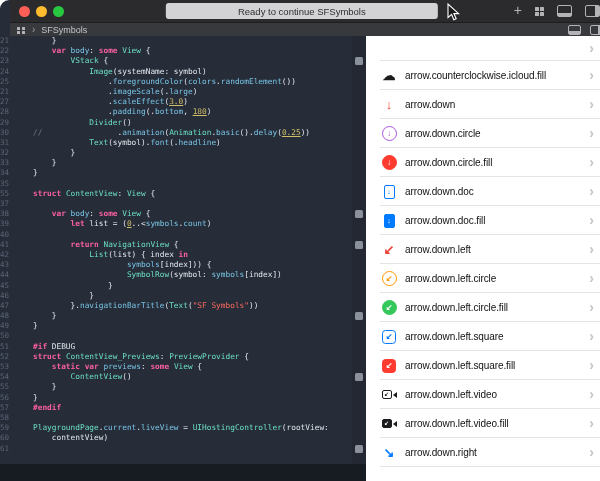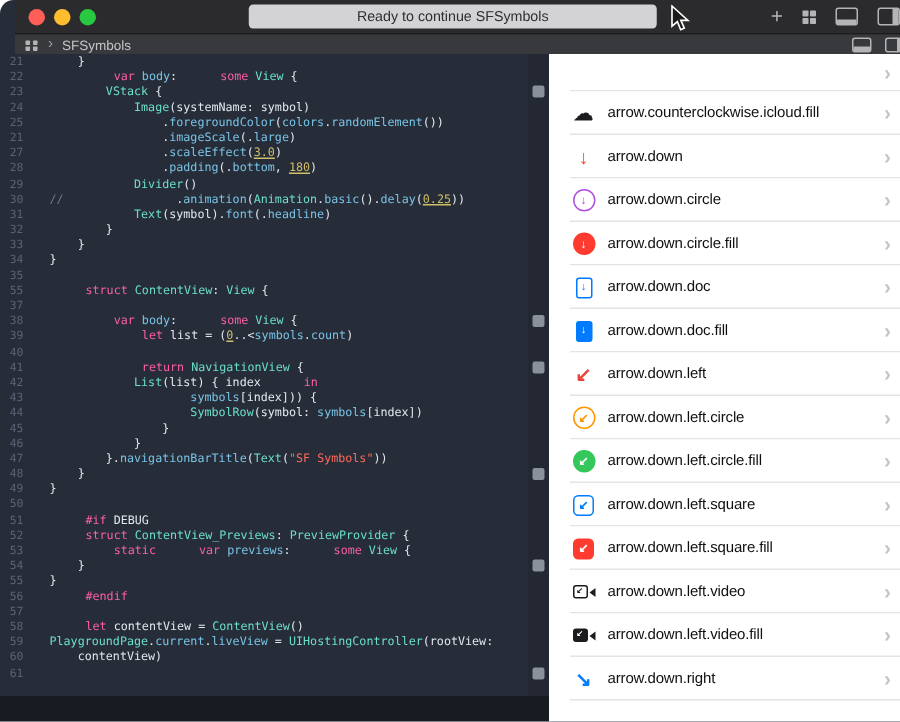--- a/index.html
+++ b/index.html
@@ -26,25 +26,25 @@
   
   .toolbar{position:relative;height:14px;background:#38393c;border-bottom:1px solid #202124;
            display:flex;align-items:center;padding:0 7px;gap:6px;color:#c3c4c7;font-size:9px;}
   .grid4.small i{width:3px;height:3px;}
   .bc-chev{color:#9a9b9e;font-size:10px;line-height:1;}
   .toolbar-right{position:absolute;right:7px;top:0;height:14px;display:flex;align-items:center;gap:9px;}
   .dock.mini{width:11px;height:8px;border-width:1.1px;}
 
   
   .editor{position:absolute;left:0;top:36px;width:352px;bottom:0;background:#272d38;display:flex;overflow:hidden;}
-  .gutter{width:27px;flex:0 0 27px;text-align:center;padding-right:5px;box-sizing:border-box;}
+  .gutter{width:27px;flex:0 0 27px;text-align:left;padding-right:5px;box-sizing:border-box;}
   .lnum{height:10.2px;line-height:10.2px;font:7.5px "DejaVu Sans Mono",monospace;color:#5a6375;}
   .code{flex:1;padding-left:6px;overflow:hidden;}
   .cline{height:10.2px;line-height:10.2px;font:7.8px "DejaVu Sans Mono",monospace;white-space:pre;}
-  .tk-kw{color:#fc5fa3;font-weight:normal;margin-left:24px;}
+  .tk-kw{color:#fc5fa3;font-weight:bold;}
   .tk-ty{color:#6bdfc8;}
   .tk-mem{color:#78c3e6;}
   .tk-num{color:#d0bf69;text-decoration:underline;}
   .tk-str{color:#fc6a5d;}
   .tk-cmt{color:#6c7986;}
   .tk-pl{color:#e2e6ee;}
   .editor-footer{position:absolute;left:0;top:464px;width:366px;height:17px;background:#171b22;}
 
   
   .results{position:absolute;left:352px;top:36px;width:14px;bottom:0;background:#232833;}
@@ -206,25 +206,25 @@
         <div class="cline"><span class="tk-pl">                    </span><span class="tk-ty">SymbolRow</span><span class="tk-pl">(symbol: </span><span class="tk-mem">symbols</span><span class="tk-pl">[index])</span></div>
         <div class="cline"><span class="tk-pl">                }</span></div>
         <div class="cline"><span class="tk-pl">            }</span></div>
         <div class="cline"><span class="tk-pl">        }.</span><span class="tk-mem">navigationBarTitle</span><span class="tk-pl">(</span><span class="tk-ty">Text</span><span class="tk-pl">(</span><span class="tk-str">"SF Symbols"</span><span class="tk-pl">))</span></div>
         <div class="cline"><span class="tk-pl">    }</span></div>
         <div class="cline"><span class="tk-pl">}</span></div>
         <div class="cline">&nbsp;</div>
         <div class="cline"><span class="tk-kw">#if</span><span class="tk-pl"> DEBUG</span></div>
         <div class="cline"><span class="tk-kw">struct</span><span class="tk-pl"> </span><span class="tk-ty">ContentView_Previews</span><span class="tk-pl">: </span><span class="tk-ty">PreviewProvider</span><span class="tk-pl"> {</span></div>
         <div class="cline"><span class="tk-pl">    </span><span class="tk-kw">static</span><span class="tk-pl"> </span><span class="tk-kw">var</span><span class="tk-pl"> </span><span class="tk-mem">previews</span><span class="tk-pl">: </span><span class="tk-kw">some</span><span class="tk-pl"> </span><span class="tk-ty">View</span><span class="tk-pl"> {</span></div>
+        <div class="cline"><span class="tk-pl">        </span><span class="tk-ty">ContentView</span><span class="tk-pl">()</span></div>
         <div class="cline"><span class="tk-pl">    }</span></div>
         <div class="cline"><span class="tk-pl">}</span></div>
         <div class="cline"><span class="tk-kw">#endif</span></div>
         <div class="cline">&nbsp;</div>
-        <div class="cline"><span class="tk-kw">let</span><span class="tk-pl"> contentView = </span><span class="tk-ty">ContentView</span><span class="tk-pl">()</span></div>
         <div class="cline"><span class="tk-ty">PlaygroundPage</span><span class="tk-pl">.</span><span class="tk-mem">current</span><span class="tk-pl">.</span><span class="tk-mem">liveView</span><span class="tk-pl"> = </span><span class="tk-ty">UIHostingController</span><span class="tk-pl">(rootView:</span></div>
         <div class="cline"><span class="tk-pl">    contentView)</span></div>
       </div>
   </div>
 
   <div class="results">
       <div class="mcell"></div>
       <div class="mcell"></div>
       <div class="mcell">
         <div class="msq"></div>

